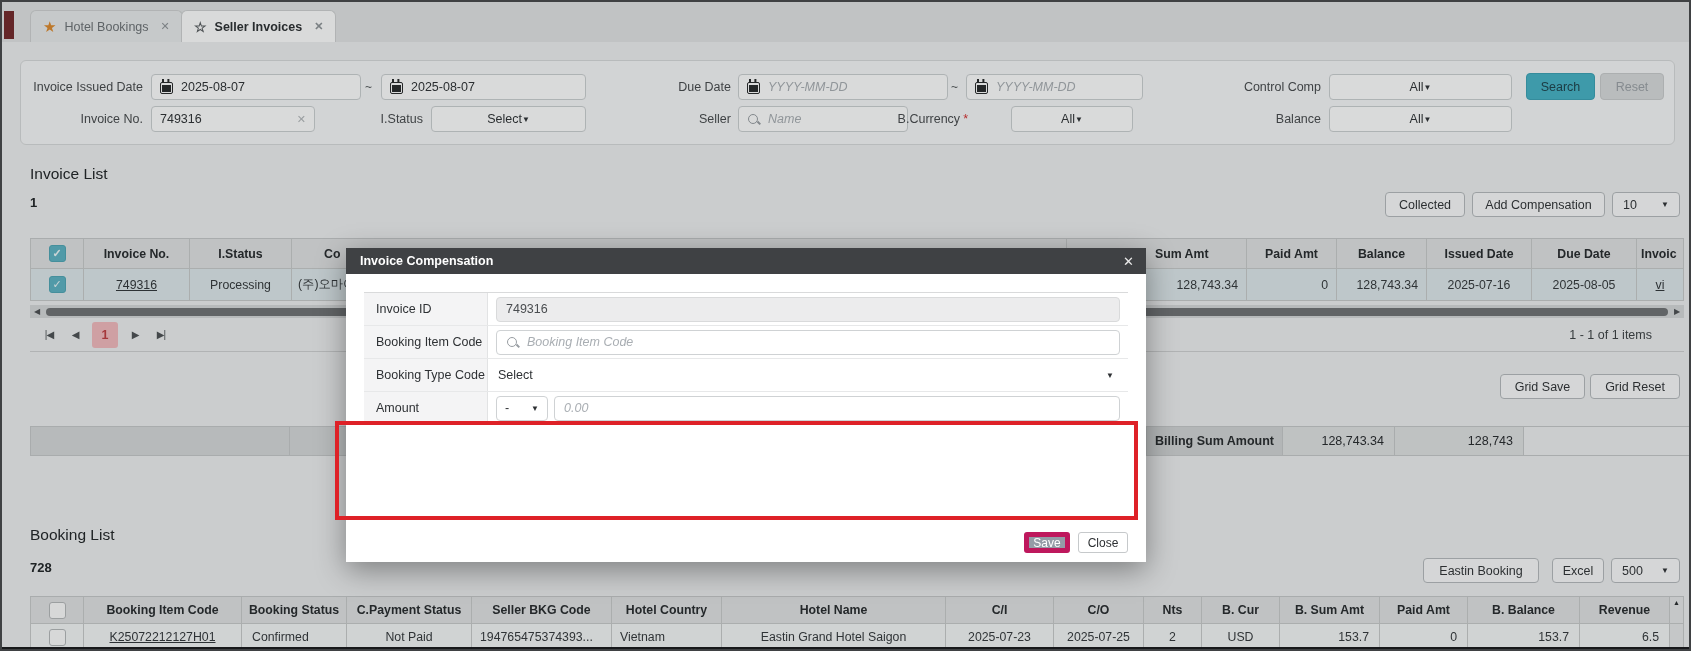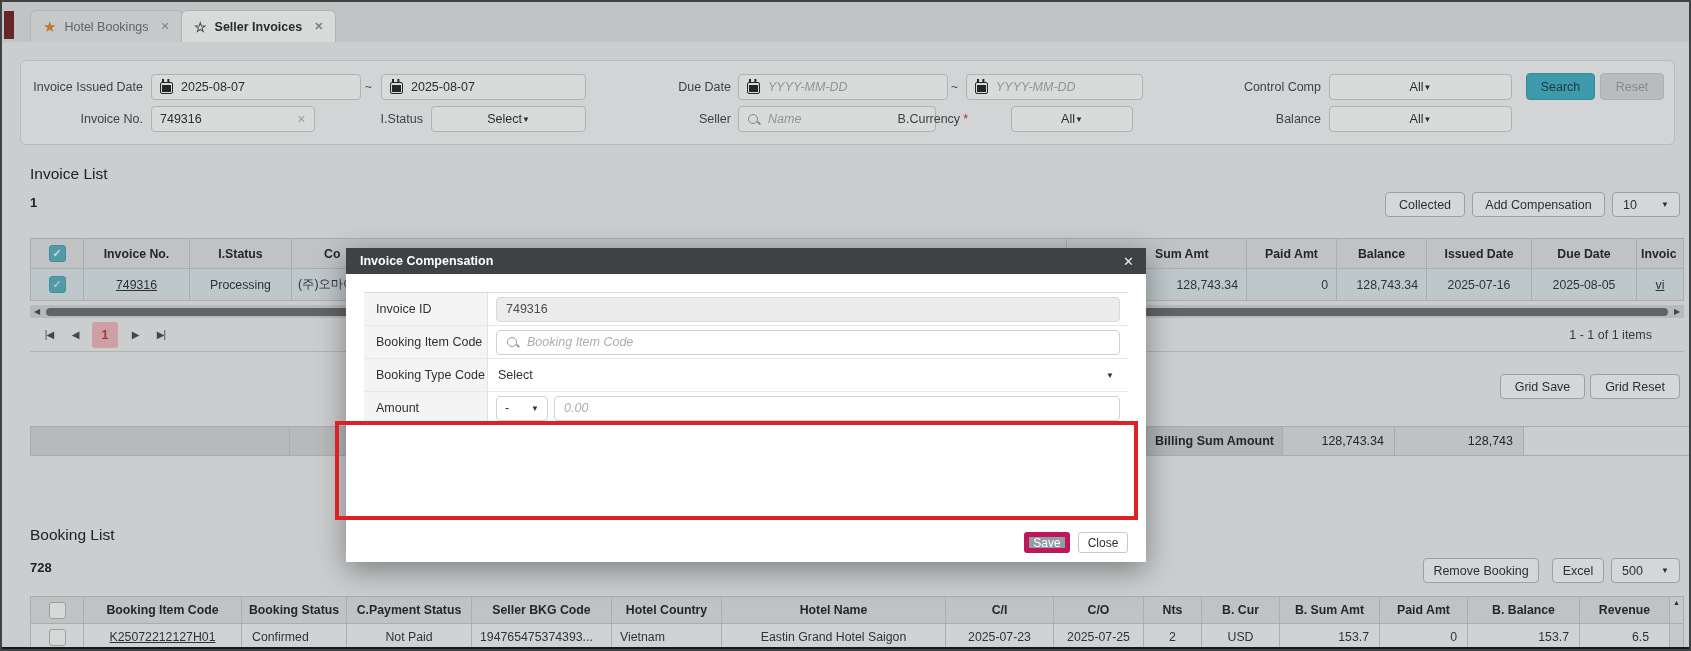--- a/index.html
+++ b/index.html
@@ -146,21 +146,21 @@
     <div class="fin" style="left:130px;top:45px;width:164px">
       <span>749316</span>
       <span class="clrx">✕</span>
     </div>
     <div class="flabel" style="left:347px;top:45px;width:55px">I.Status</div>
     <div class="fsel" style="left:410px;top:45px;width:155px">
       <span>Select</span>
       <span class="caret">▼</span>
     </div>
     <div class="flabel" style="left:670px;top:45px;width:40px">Seller</div>
-    <div class="fin" style="left:717px;top:45px;width:198px">
+    <div class="fin" style="left:717px;top:45px;width:170px">
       <span class="sico"></span>
       <span class="ph">Name</span>
     </div>
     <div class="flabel" style="left:859px;top:45px;width:88px">
       <span>B.Currency</span>
       <span class="req">*</span>
     </div>
     <div class="fsel" style="left:990px;top:45px;width:122px">
       <span>All</span>
       <span class="caret">▼</span>
@@ -241,21 +241,21 @@
   <div class="sumrow">
     <div class="sc fil" style="width:259px"></div>
     <div class="sc fil" style="width:857px"></div>
     <div class="sc lbl" style="width:136px">Billing Sum Amount</div>
     <div class="sc val" style="width:112px">128,743.34</div>
     <div class="sc val" style="width:129px">128,743</div>
   </div>
 
   <div class="h1" style="left:28px;top:524px">Booking List</div>
   <div class="cnt" style="left:28px;top:558px">728</div>
-  <div class="btn" style="left:1421px;top:556px;width:116px">Remove Booking</div>
+  <div class="btn" style="left:1421px;top:556px;width:116px">Eastin Booking</div>
   <div class="btn" style="left:1550px;top:556px;width:52px">Excel</div>
   <div class="pgsel" style="left:1609px;top:556px;width:69px">
     <span>500</span>
     <span class="caret">▼</span>
   </div>
 
   <div class="grid" style="top:594px">
     <div class="grow ghead bhead">
       <div class="gc" style="width:54px">
           <span class="cb un"></span>
@@ -290,21 +290,21 @@
       <div class="gc gl" style="width:140px;padding-left:8px">194765475374393...</div>
       <div class="gc gl" style="width:110px;padding-left:8px">Vietnam</div>
       <div class="gc" style="width:224px">Eastin Grand Hotel Saigon</div>
       <div class="gc" style="width:108px">2025-07-23</div>
       <div class="gc" style="width:90px">2025-07-25</div>
       <div class="gc" style="width:58px">2</div>
       <div class="gc" style="width:78px">USD</div>
       <div class="gc gr" style="width:100px;padding-right:10px">153.7</div>
       <div class="gc gr" style="width:88px;padding-right:10px">0</div>
       <div class="gc gr" style="width:112px;padding-right:10px">153.7</div>
-      <div class="gc gr" style="width:90px;padding-right:20px">6.5</div>
+      <div class="gc gr" style="width:90px;padding-right:10px">6.5</div>
       <div class="gc vsb" style="width:14px"></div>
     </div>
   </div>
 
   <div class="dim"></div>
   <div class="bottombar"></div>
 
   <div class="modal">
     <div class="mhead">
       <span class="mtitle">Invoice Compensation</span>

